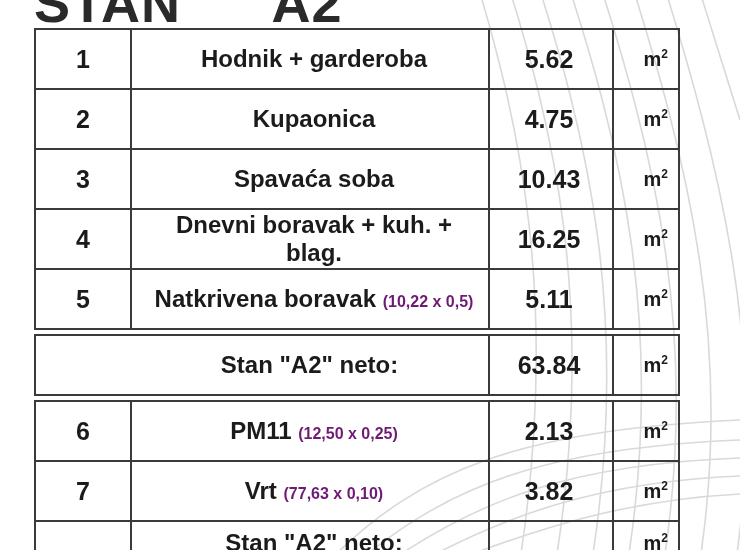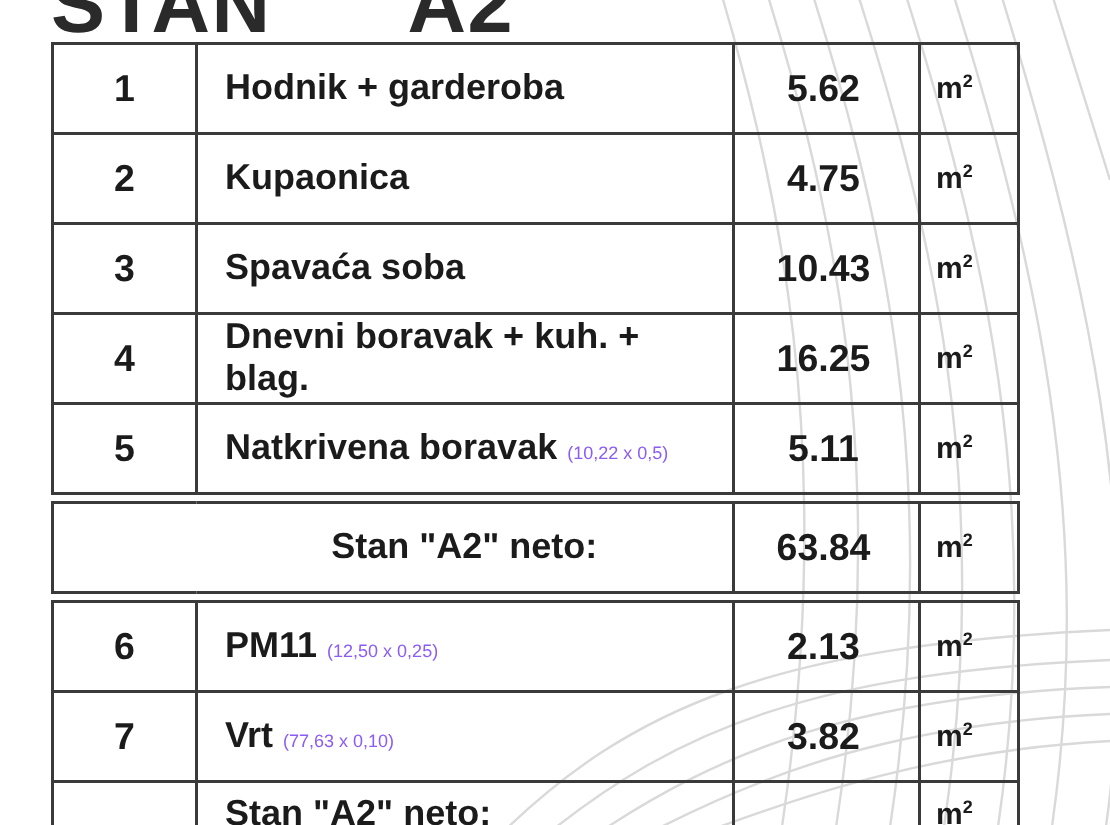--- a/index.html
+++ b/index.html
@@ -59,36 +59,37 @@
   .c-num {
     width: 74px;
     text-align: center;
     font-size: 25px;
     font-weight: 700;
   }
   .c-name {
     font-size: 24px;
     font-weight: 600;
     padding-left: 18px !important;
+    text-align: center;
   }
   .c-name .dim {
-    font-size: 12px;
-    font-weight: 400;
-    color: #8b5cf6;
+    font-size: 16px;
+    font-weight: 700;
+    color: #701a75;
   }
   .c-val {
     width: 98px;
     text-align: center;
     font-size: 25px;
     font-weight: 700;
     padding-right: 14px !important;
   }
   .c-unit {
     width: 44px;
-    text-align: left;
+    text-align: right;
     font-size: 20px;
     font-weight: 600;
   }
   .c-unit sup {
     font-size: 12px;
   }
 
   
   .row-summary .c-name-wide {
     text-align: center;

